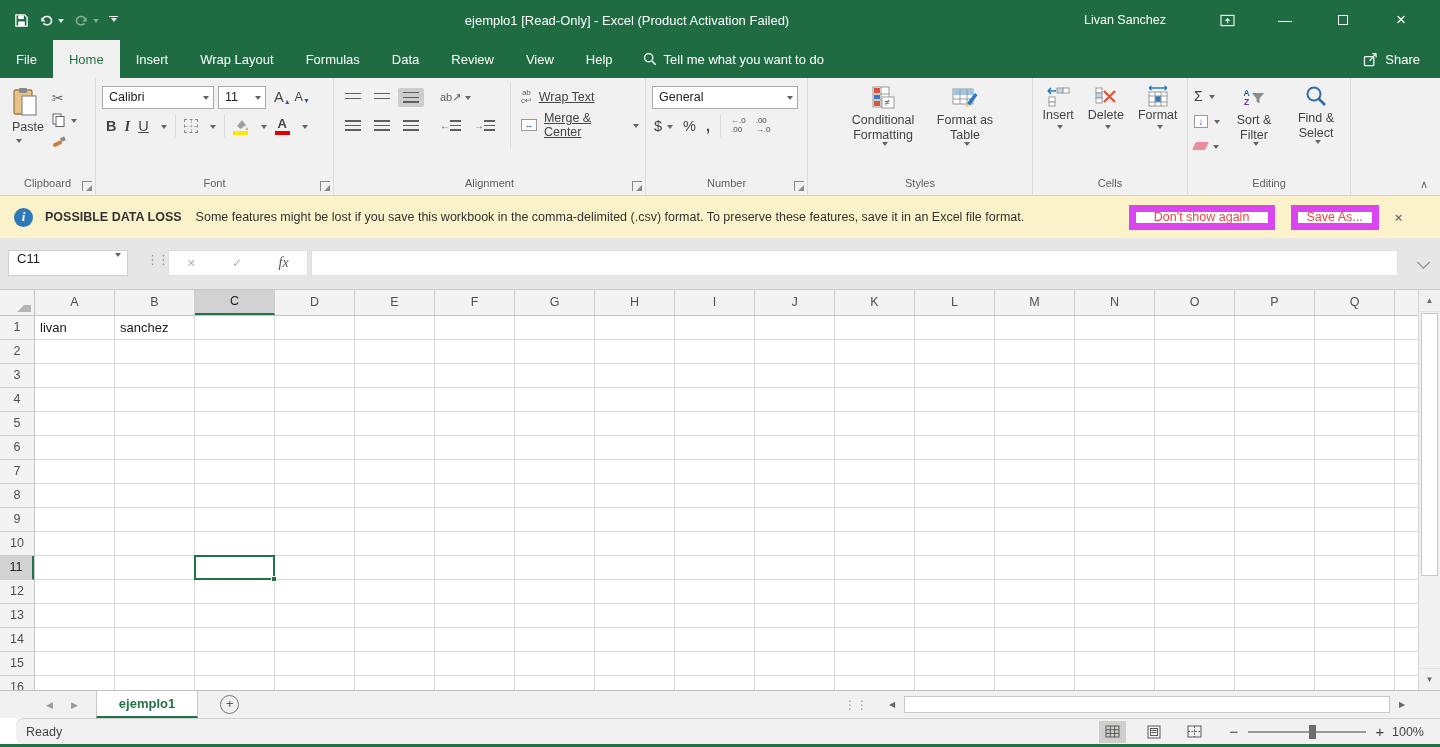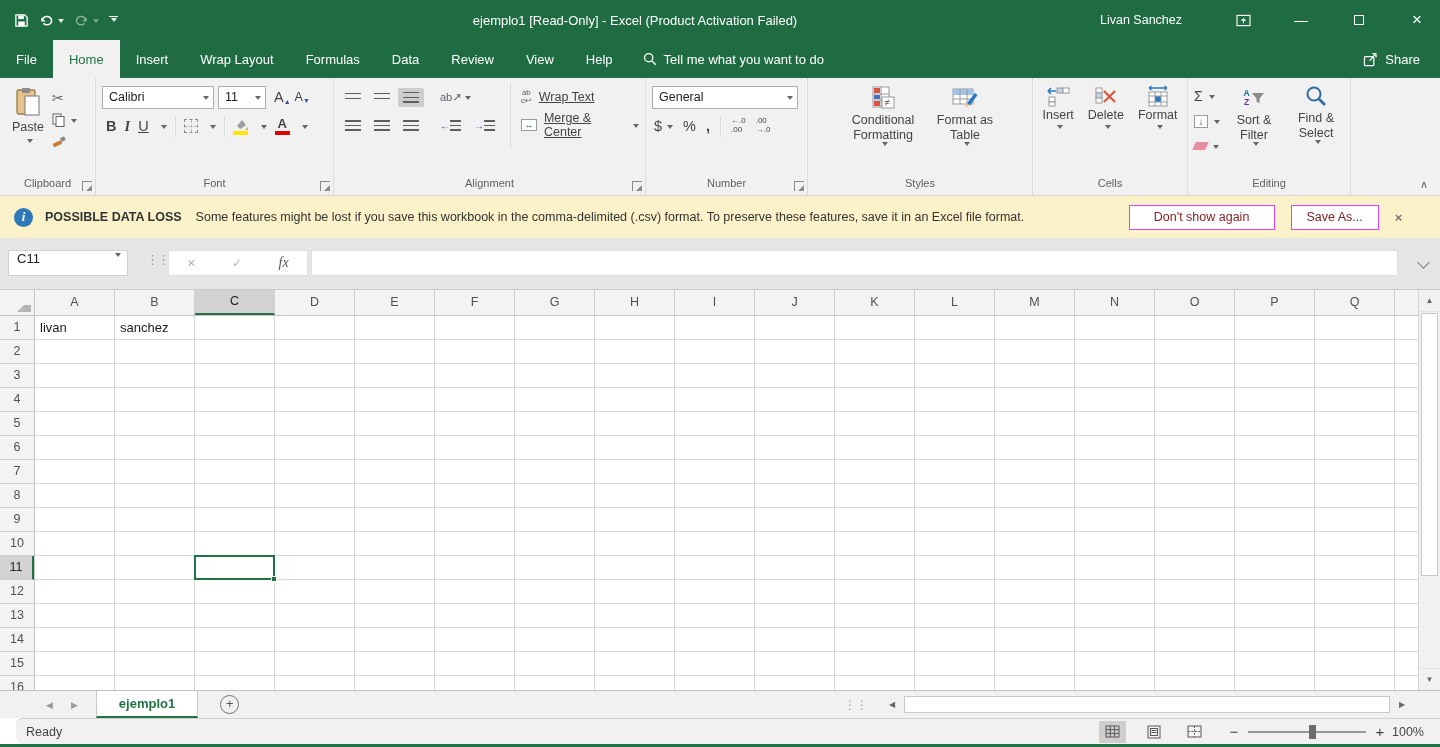--- a/index.html
+++ b/index.html
@@ -6,21 +6,21 @@
   html,body { width:1440px; height:747px; overflow:hidden; }
   body { font-family:"Liberation Sans","DejaVu Sans",sans-serif; font-size:13px; color:#444; background:#fff; }
   .app { position:relative; width:1440px; height:747px; background:#fff; }
 
   
   .titlebar { position:absolute; top:0; left:0; width:1440px; height:40px; background:#1f6c43; display:flex; align-items:center; }
   .qat { display:flex; align-items:center; gap:10px; padding-left:14px; width:170px; }
   .qbtn { display:inline-flex; align-items:center; color:#fff; cursor:pointer; }
   .dim { opacity:.45; }
   .title { flex:1; text-align:center; color:#fff; font-size:13px; white-space:nowrap; }
-  .tb-right { display:flex; align-items:center; gap:12px; padding-right:0; }
+  .tb-right { display:flex; align-items:center; gap:12px; padding-right:16px; }
   .username { color:#fff; font-size:12.5px; margin-right:26px; }
   .winbtn { width:46px; height:40px; display:flex; align-items:center; justify-content:center; color:#fff; font-size:14px; cursor:pointer; }
   .maxbox { width:10px; height:10px; border:1px solid #fff; }
   .dd { display:inline-block; width:0; height:0; border:3px solid transparent; border-top:4px solid #666; margin-left:4px; position:relative; top:2px; }
   .dd.light { border-top-color:#e8f0ea; }
   .qat-more-bar { display:inline-block; width:9px; border-top:1.5px solid #fff; margin-bottom:1px; }
 
   
   .tabrow { position:absolute; top:40px; left:0; width:1440px; height:38px; background:#1f6c43; display:flex; align-items:stretch; }
   .rtab { padding:0 16px; display:flex; align-items:center; color:#fff; font-size:13px; cursor:pointer; }
@@ -30,21 +30,21 @@
 
   
   .ribbon { position:absolute; top:78px; left:0; width:1440px; height:118px; background:#f1f1f1; border-bottom:1px solid #d5d2cc; display:flex; }
   .rgroup { display:flex; flex-direction:column; border-right:1px solid #dcdcdc; position:relative; }
   .rcontent { flex:1; padding:5px 6px 0 6px; }
   .rlabel { height:21px; text-align:center; font-size:11px; color:#5f5f5f; line-height:18px; }
   .launcher { position:absolute; right:3px; bottom:4px; width:10px; height:10px; border-top:1px solid #8a8a8a; border-left:1px solid #8a8a8a; cursor:pointer; }
   .launcher::after { content:""; position:absolute; right:0; bottom:0; border:3px solid transparent; border-right-color:#8a8a8a; border-bottom-color:#8a8a8a; }
   .collapse { position:absolute; right:12px; bottom:4px; color:#666; font-size:11px; cursor:pointer; }
 
-  .bigbtn { display:flex; flex-direction:column; align-items:center; justify-content:flex-start; gap:3px; padding:4px 6px; border-radius:2px; cursor:pointer; font-size:12.5px; color:#444; text-align:center; }
+  .bigbtn { display:flex; flex-direction:column; align-items:flex-start; justify-content:flex-start; gap:3px; padding:4px 6px; border-radius:2px; cursor:pointer; font-size:12.5px; color:#444; text-align:center; }
   .minirow { display:flex; align-items:center; height:22px; gap:2px; cursor:pointer; }
 
   
   .selectbox { background:#fff; border:1px solid #ababab; height:23px; display:flex; align-items:center; padding:0 4px 0 6px; font-size:12.5px; color:#222; cursor:pointer; }
   .selectbox .dd { margin-left:auto; }
   .fontrow1 { display:flex; align-items:center; gap:4px; height:28px; }
   .fontrow2 { display:flex; align-items:center; gap:8px; height:30px; padding-left:4px; }
   .glyphbtn { font-size:14.5px; color:#444; cursor:pointer; display:inline-flex; align-items:flex-end; }
   .bold { font-weight:800; }
   .ital { font-style:italic; font-family:"Liberation Serif",serif; font-weight:600;}
@@ -76,21 +76,21 @@
   .edit-left { display:flex; flex-direction:column; gap:3px; padding-top:2px; }
   .fillbox { width:14px; height:13px; border:1px solid #9a9a9a; color:#2b579a; font-size:10px; line-height:11px; text-align:center; background:#fff; }
   .eraser { width:13px; height:8px; background:#e98ca0; transform:skewX(-25deg); border-radius:1px; }
   .azicon { display:flex; flex-direction:column; font-size:8.5px; font-weight:700; line-height:1.05; }
 
   
   .msgbar { position:absolute; top:196px; left:0; width:1440px; height:42px; background:#fbf2c9; display:flex; align-items:center; }
   .infoicon { width:19px; height:19px; border-radius:50%; background:#2e77b8; color:#fff; font-family:"Liberation Serif",serif; font-style:italic; font-weight:700; font-size:13px; display:flex; align-items:center; justify-content:center; margin:0 12px 0 14px; flex:0 0 auto; }
   .msgtitle { font-weight:700; font-size:12.5px; color:#333; margin-right:14px; white-space:nowrap; }
   .msgtext { font-size:12.5px; color:#333; line-height:1.35; width:925px; }
-  .msgbtn { background:#fff; border:1px solid #d946ef; font-size:12.5px; color:#7f1d1d; height:25px; display:flex; align-items:center; justify-content:center; cursor:pointer; }
+  .msgbtn { background:#fff; border:7px solid #d946ef; font-size:12.5px; color:#ef4444; height:25px; display:flex; align-items:center; justify-content:center; cursor:pointer; }
   .msgclose { color:#777; font-size:13px; font-weight:700; margin-left:10px; cursor:pointer; width:20px; text-align:center; }
 
   
   .fbar { position:absolute; top:238px; left:0; width:1440px; height:52px; background:#e6e6e6; border-bottom:1px solid #c9c9c9; }
   .namebox { position:absolute; left:8px; top:12px; width:120px; height:26px; background:#fff; border:1px solid #d0d0d0; display:flex; align-items:flex-start; padding:0 6px 0 8px; font-size:13px; color:#222; cursor:text; }
   .fdots { position:absolute; left:146px; top:14px; color:#9a9a9a; font-size:13px; letter-spacing:-2px; }
   .fbtns { position:absolute; left:168px; top:12px; width:140px; height:26px; background:#fff; border:1px solid #e0e0e0; display:flex; align-items:center; justify-content:space-around; }
   .fbx { color:#b0b0b0; font-size:14px; cursor:pointer; }
   .fx { font-family:"Liberation Serif",serif; font-style:italic; color:#555; font-size:14px; cursor:pointer; }
   .finput { position:absolute; left:311px; top:12px; width:1087px; height:26px; background:#fff; border:1px solid #e0e0e0; cursor:text; }

